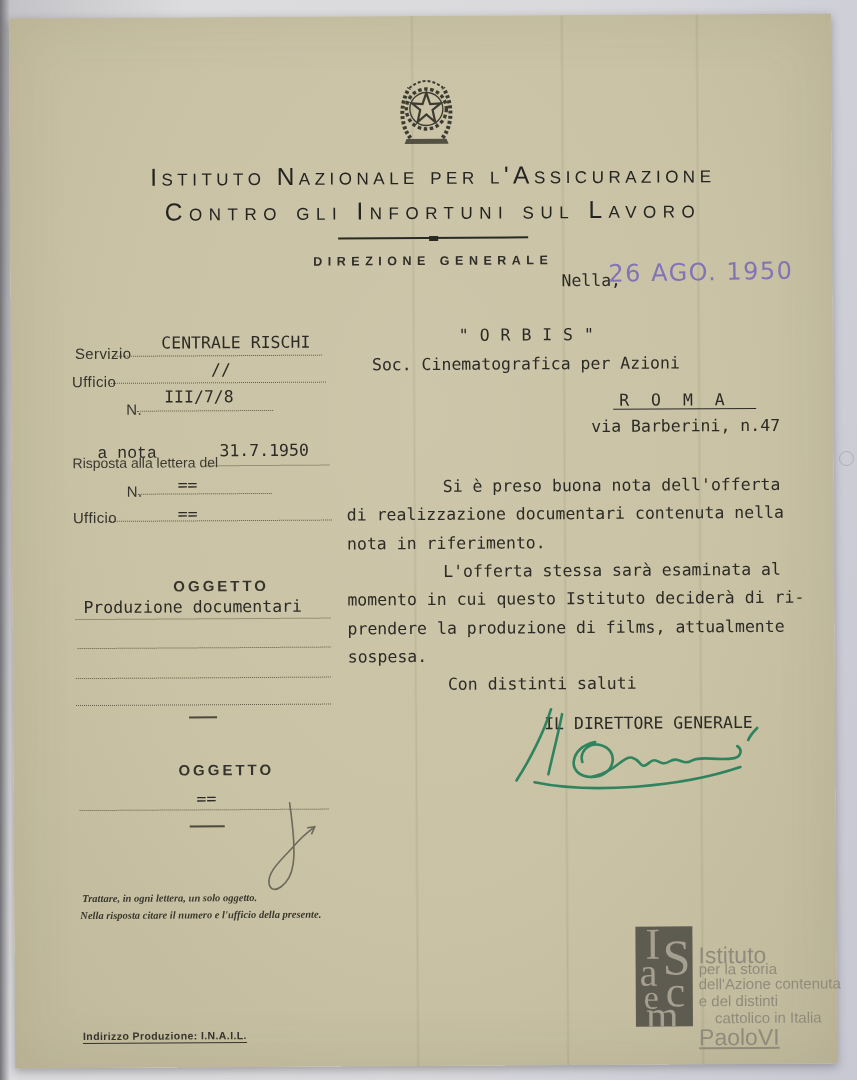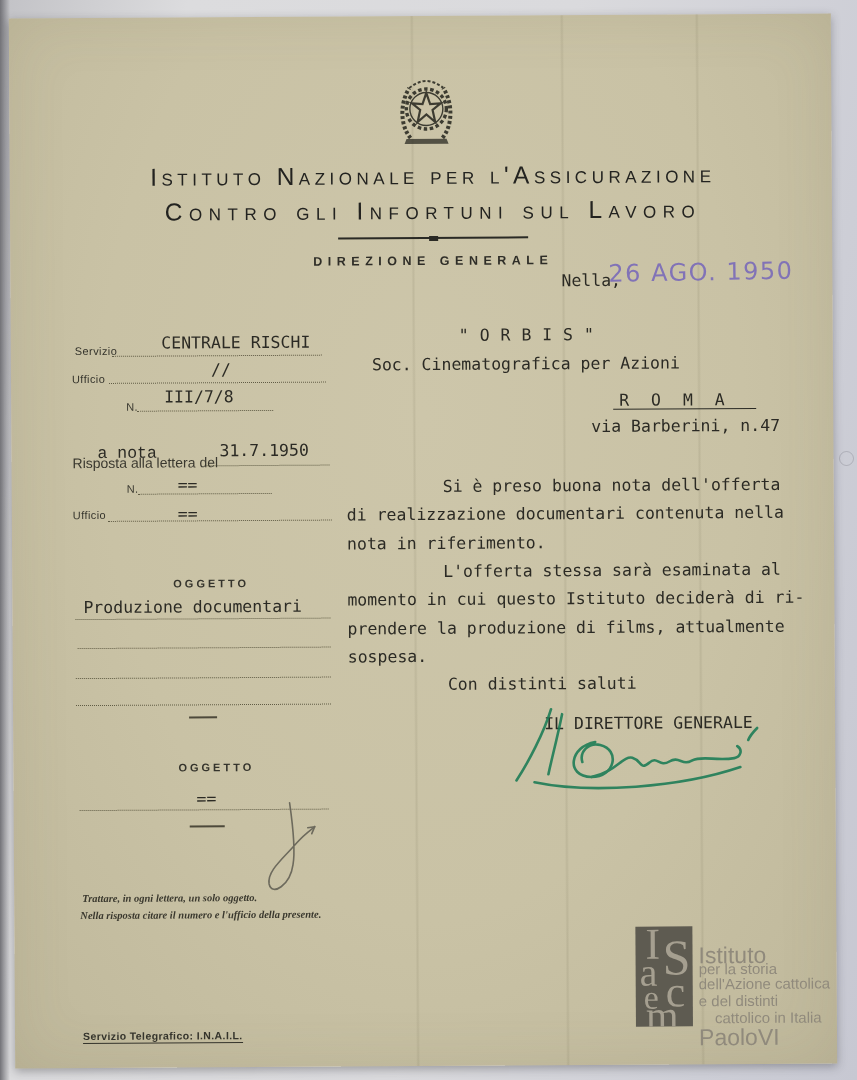--- a/index.html
+++ b/index.html
@@ -16,35 +16,35 @@
     position:absolute;left:12px;top:16px;width:822px;height:1050px;
     background:radial-gradient(ellipse at 50% 38%,#cdc6aa 0%,#c9c2a5 55%,#bfb89b 100%);
     box-shadow:0 3px 10px rgba(40,40,45,.35), inset 0 0 60px rgba(110,100,70,.12);
     transform:rotate(-0.35deg);transform-origin:center;
   }
   .crease{position:absolute;top:0;height:100%;width:4px;
     background:linear-gradient(to right,transparent,rgba(80,75,50,.10),transparent);}
   .abs{position:absolute;}
   .typed{font-family:"DejaVu Sans Mono","Liberation Mono",monospace;color:#2b2a24;white-space:pre;}
   .t17{font-size:16.5px;}
-  .label{font-size:11px;color:#35342c;letter-spacing:.4px;white-space:pre;}
+  .label{font-size:15px;color:#35342c;letter-spacing:.4px;white-space:pre;}
   .label-sm{font-size:14px;color:#3a382f;white-space:pre;}
   .dotline{border-bottom:1.5px dotted rgba(70,66,45,.8);height:0;}
   .solidline{border-bottom:2px solid rgba(55,52,40,.85);height:0;}
   .org{left:0;width:100%;padding-left:24px;box-sizing:border-box;text-align:center;
     font-variant:small-caps;color:#232320;white-space:nowrap;}
   .org1{top:146px;font-size:24.5px;letter-spacing:4.5px;}
   .org2{top:181px;font-size:24.5px;letter-spacing:6.5px;}
   .divider{left:328px;top:221px;width:190px;border-top:2px solid #2a2a25;}
   .divider::after{content:"";position:absolute;left:91px;top:-3px;width:9px;height:5px;background:#2a2a25;}
   .division{left:0;top:238px;width:100%;padding-left:24px;box-sizing:border-box;text-align:center;
     font-size:12.5px;font-weight:bold;letter-spacing:5.5px;color:#2e2d27;white-space:nowrap;}
   .stamp{font-family:"DejaVu Sans",sans-serif;font-size:24px;letter-spacing:1.5px;
     color:#7e6fb8;transform:rotate(-.6deg);white-space:pre;opacity:.95;}
-  .sect-head{font-size:11px;font-weight:bold;letter-spacing:3px;color:#35342c;white-space:pre;}
+  .sect-head{font-size:15px;font-weight:bold;letter-spacing:3px;color:#35342c;white-space:pre;}
   .footnote{font-family:"Liberation Serif",serif;font-style:italic;font-weight:bold;
     font-size:10.5px;color:#3a382e;white-space:pre;}
   .telegraph{font-size:10.5px;font-weight:bold;color:#35342c;letter-spacing:.4px;
     border-bottom:1.5px solid #35342c;padding-bottom:1px;white-space:pre;}
   .roma-underline{left:602px;top:394px;width:143px;border-bottom:1.6px solid #2a2a24;height:0;}
   .wm-block{left:621px;top:912px;width:57px;height:100px;background:#56534b;opacity:.92;overflow:hidden;}
   .wm-block span{position:absolute;font-family:"Liberation Serif",serif;color:#a39d8f;line-height:1;}
   .wl1{left:10px;top:-4px;font-size:44px;}
   .wl2{left:27px;top:6px;font-size:50px;}
   .wl3{left:4px;top:26px;font-size:40px;}
@@ -127,21 +127,21 @@
   <svg class="abs" style="left:245px;top:780px;" width="80" height="105" viewBox="0 0 80 105">
     <g fill="none" stroke="#5d5b50" stroke-width="1.6" stroke-linecap="round" opacity="0.85">
       <path d="M31,6 C34,28 37,52 34,68 C31,88 13,100 10,87 C8,74 24,62 38,46 C45,38 51,34 56,30"></path>
       <path d="M56,30 L49,31 M56,30 L53,37"></path>
     </g>
   </svg>
 
   <div class="abs footnote" style="left:68px;top:875px;">Trattare, in ogni lettera, un solo oggetto.</div>
   <div class="abs footnote" style="left:66px;top:892px;">Nella risposta citare il numero e l'ufficio della presente.</div>
 
-  <div class="abs telegraph" style="left:68px;top:1012px;">Servizio Telegrafico: I.N.A.I.L.</div>
+  <div class="abs telegraph" style="left:68px;top:1012px;">Indirizzo Produzione: I.N.A.I.L.</div>
 
   <div class="abs typed t17" style="left:448px;top:310px;letter-spacing:.5px;">" O R B I S "</div>
   <div class="abs typed t17" style="left:361px;top:339px;">Soc. Cinematografica per Azioni</div>
   <div class="abs typed t17" style="left:608px;top:376px;letter-spacing:6px;">R O M A</div>
   <div class="abs roma-underline"></div>
   <div class="abs typed t17" style="left:580px;top:402px;">via Barberini, n.47</div>
 
   <div class="abs typed t17" style="left:431px;top:461px;">Si è preso buona nota dell'offerta</div>
   <div class="abs typed t17" style="left:335px;top:489px;">di realizzazione documentari contenuta nella</div>
   <div class="abs typed t17" style="left:335px;top:518px;">nota in riferimento.</div>
@@ -166,17 +166,17 @@
   <div class="abs wm-block">
     <span class="wl1">I</span>
     <span class="wl2">S</span>
     <span class="wl3">a</span>
     <span class="wl4">c</span>
     <span class="wl5">e</span>
     <span class="wl6">m</span>
   </div>
   <div class="abs wm-text wm-big" style="left:684px;top:920px;margin-top:8px;">Istituto</div>
   <div class="abs wm-text wm-small" style="left:684px;top:946px;">per la storia</div>
-  <div class="abs wm-text wm-small" style="left:684px;top:961px;">dell'Azione cattolica</div>
+  <div class="abs wm-text wm-small" style="left:684px;top:961px;">dell'Azione contenuta</div>
   <div class="abs wm-text wm-small" style="left:684px;top:978px;">e del distinti</div>
   <div class="abs wm-text wm-small" style="left:684px;top:995px;margin-left:16px;">cattolico in Italia</div>
-  <div class="abs wm-text wm-big" style="left:684px;top:1010px;">PaoloVI</div>
+  <div class="abs wm-text wm-big" style="left:684px;top:1010px;text-decoration:underline;">PaoloVI</div>
 </div>
 
 </body></html>

